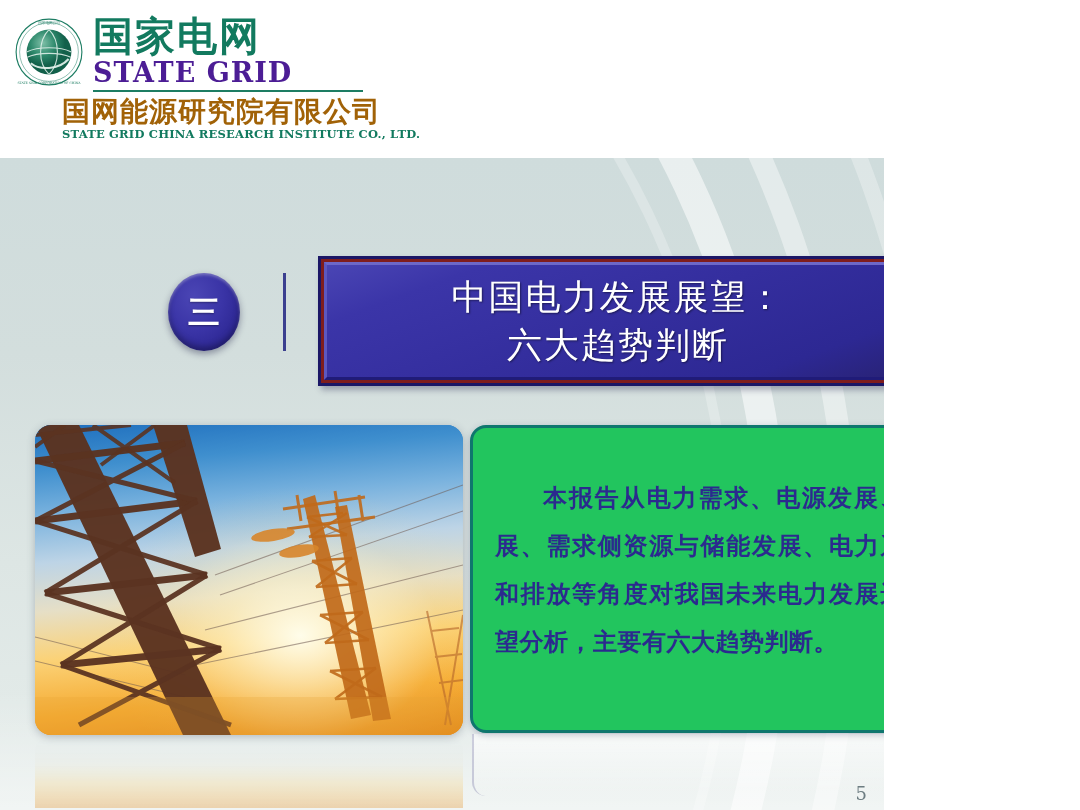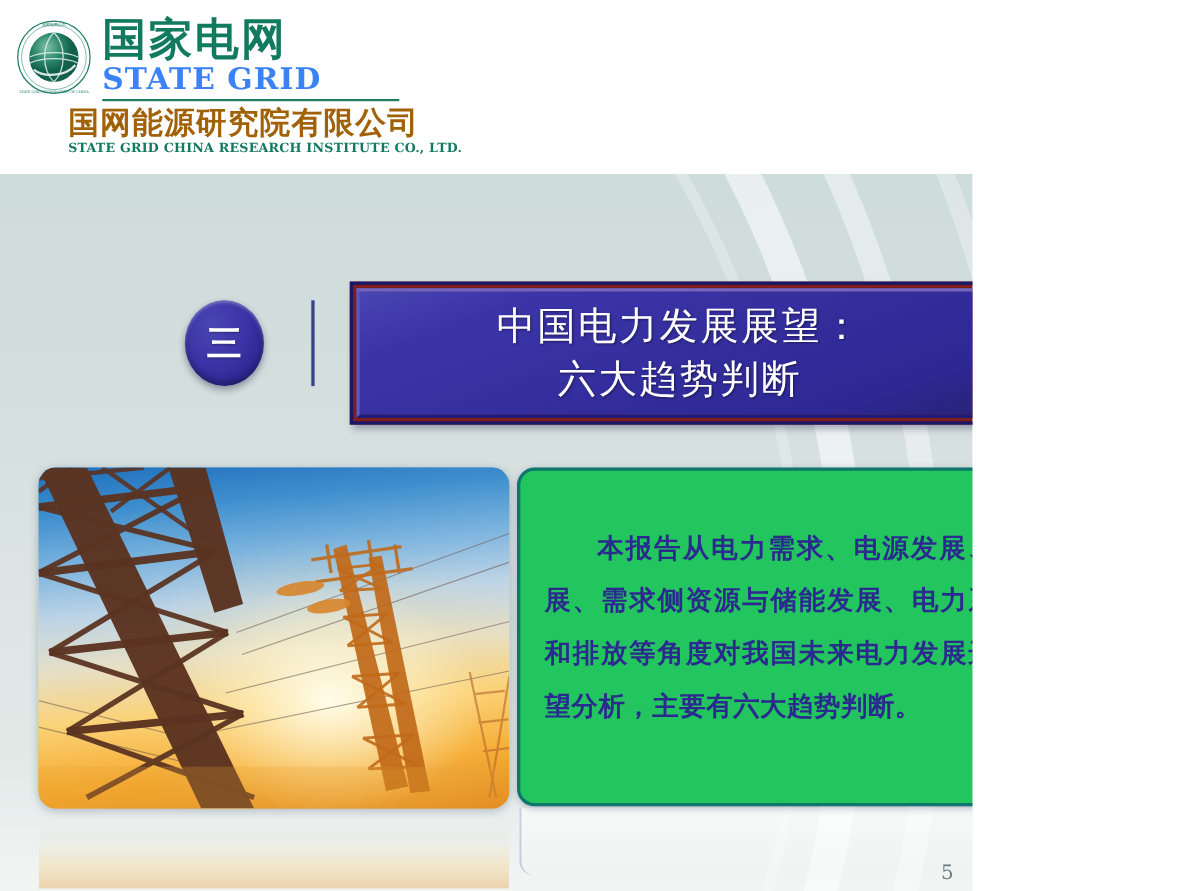--- a/index.html
+++ b/index.html
@@ -32,21 +32,21 @@
     position:absolute; left:93px; top:14px;
   }
   .logo-cn-main {
     font-size:40px; font-weight:bold;
     color:#127a5f; letter-spacing:2px;
     line-height:44px;
     font-family:"DejaVu Sans","Liberation Sans",sans-serif;
   }
   .logo-en-main {
     font-size:27px; font-weight:bold;
-    color:#3b82f6; letter-spacing:1px;
+    color:#4c1d95; letter-spacing:1px;
     line-height:30px;
     font-family:"DejaVu Serif","Liberation Serif",serif;
     font-variant:small-caps;
   }
   #logo-rule {
     position:absolute; left:93px; top:90px;
     width:270px; height:2px;
     background:#1d7d63;
   }
   #logo-sub-block {

